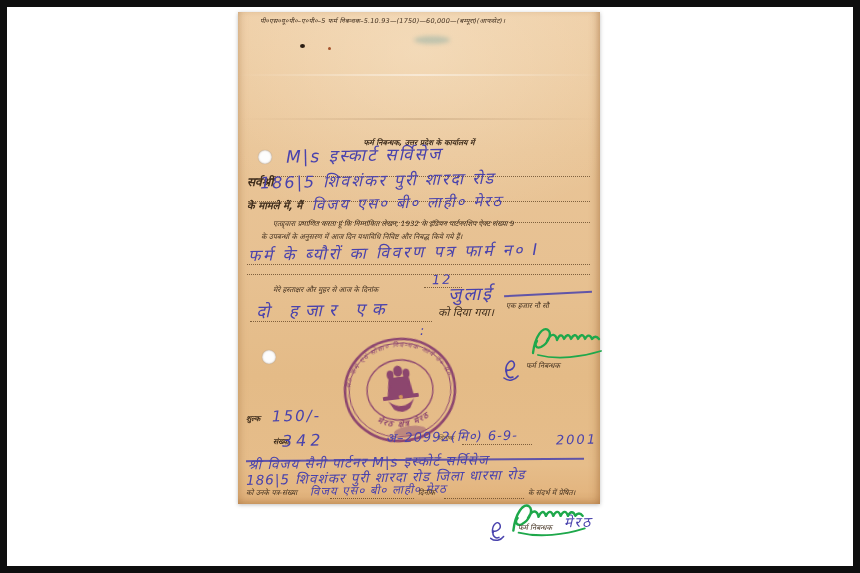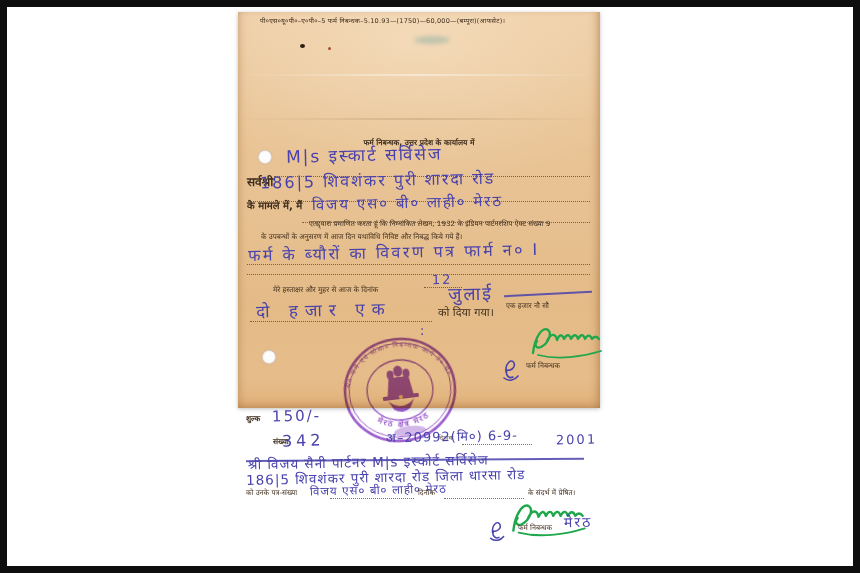--- a/index.html
+++ b/index.html
@@ -1,26 +1,26 @@
 <!DOCTYPE html>
 <html><head>
 <meta charset="utf-8">
 <style>
   html,body{margin:0;padding:0;background:#fff;}
   .stage{position:relative;width:860px;height:573px;background:#ffffff;overflow:hidden;
          font-family:"DejaVu Sans",sans-serif;}
   .frame{position:absolute;inset:0;border:7px solid #0e0e0e;pointer-events:none;z-index:50;}
-  .paper{position:absolute;left:238px;top:12px;width:362px;height:396px;
+  .paper{position:absolute;left:238px;top:12px;width:362px;height:492px;
          background:
            radial-gradient(120% 60% at 50% 8%, rgba(255,246,228,.35), rgba(255,255,255,0) 60%),
            linear-gradient(180deg,#eecda4 0%,#e9c496 28%,#e7c192 52%,#e4bb87 74%,#e6bd8a 92%,#e2b27b 100%);
          box-shadow: inset -7px 0 9px -5px rgba(150,95,45,.5),
                      inset 7px 0 9px -6px rgba(150,95,45,.35),
                      inset 0 -8px 10px -6px rgba(150,95,45,.4),
-                     0 1px 4px rgba(0,0,0,.25);}
+                     0 1px 4px rgba(0,0,0,.25); font-style: italic;}
   .print{position:absolute;color:#3f2d1c;white-space:nowrap;line-height:1.2;}
   .hand{position:absolute;color:#4942ad;white-space:nowrap;transform:rotate(-1.2deg);
         letter-spacing:2px;line-height:1.1;}
   .dot{position:absolute;height:0;border-bottom:1.5px dotted rgba(92,64,34,.75);}
   .crease{position:absolute;left:0;width:100%;height:2px;}
   .hole{position:absolute;width:14px;height:14px;border-radius:50%;background:#fdfdfd;
         box-shadow:0 0 2px rgba(120,80,40,.6) inset,0 0 1px rgba(0,0,0,.2);}
   .strike{position:absolute;background:#4942ad;height:1.5px;opacity:.85;}
   .smudge{position:absolute;border-radius:50%;filter:blur(2px);}
   svg{position:absolute;overflow:visible;}
@@ -50,21 +50,21 @@
     <div class="dot" style="left:36px;top:164px;width:316px;"></div>
     <div class="hand" style="left:48px;top:134px;font-size:17px;">M|s इस्कार्ट सर्विसेज</div>
 
     <div class="dot" style="left:10px;top:189px;width:342px;"></div>
     <div class="hand" style="left:22px;top:160px;font-size:16px;">186|5 शिवशंकर पुरी शारदा रोड</div>
 
     <span class="print" style="left:9px;top:188px;font-size:10px;font-weight:600;">के मामले में, मैं</span>
     <div class="dot" style="left:64px;top:210px;width:288px;"></div>
     <div class="hand" style="left:74px;top:183px;font-size:15px;">विजय एस० बी० लाही० मेरठ</div>
 
-    <div class="print" style="left:35px;top:208px;font-size:7.2px;margin-left:36px;">एतद्द्वारा प्रमाणित करता हूं कि निम्नांकित लेखन, 1932 के इंडियन पार्टनरशिप ऐक्ट संख्या 9</div>
+    <div class="print" style="left:35px;top:208px;font-size:7.2px;">एतद्द्वारा प्रमाणित करता हूं कि निम्नांकित लेखन, 1932 के इंडियन पार्टनरशिप ऐक्ट संख्या 9</div>
     <div class="print" style="left:23px;top:221px;font-size:7.2px;">के उपबन्धों के अनुसरण में आज दिन यथाविधि निविष्ट और निबद्ध किये गये हैं।</div>
 
     <div class="hand" style="left:10px;top:232px;font-size:16px;letter-spacing:2.5px;">फर्म के ब्यौरों का विवरण पत्र फार्म न० I</div>
     <div class="dot" style="left:9px;top:252px;width:343px;"></div>
     <div class="dot" style="left:9px;top:262px;width:343px;"></div>
 
     <div class="print" style="left:35px;top:274px;font-size:7.2px;">मेरे हस्ताक्षर और मुहर से आज के दिनांक</div>
     <div class="dot" style="left:186px;top:275px;width:38px;"></div>
     <div class="hand" style="left:194px;top:261px;font-size:13px;">12</div>
     <div class="hand" style="left:210px;top:272px;font-size:18px;">जुलाई</div>

